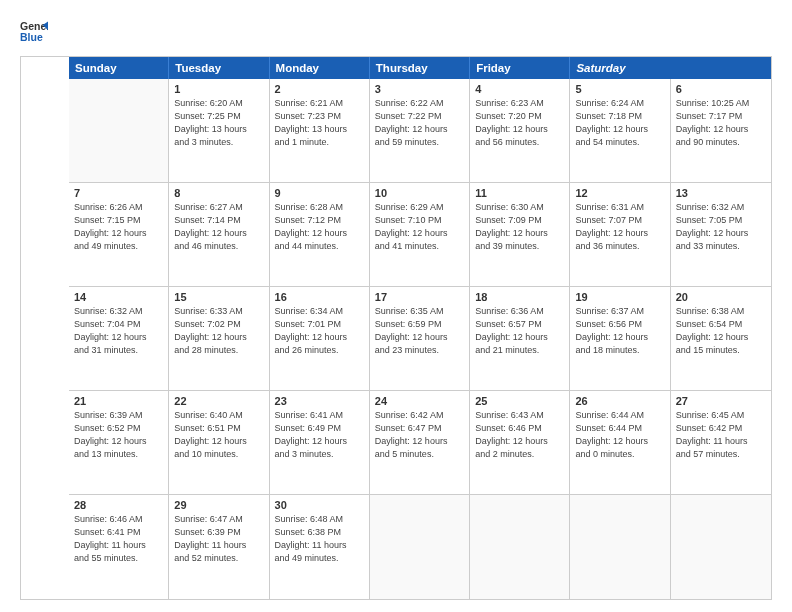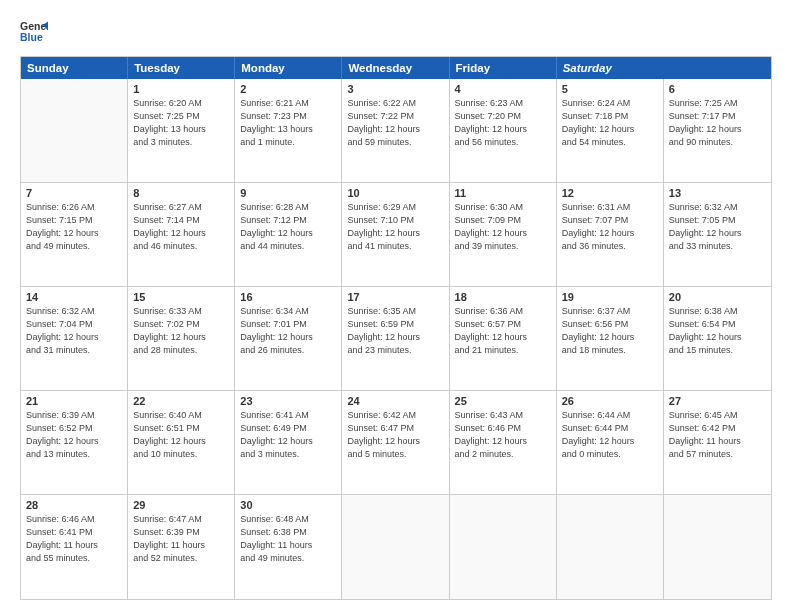--- a/index.html
+++ b/index.html
@@ -44,20 +44,21 @@
     .subtitle {
       font-size: 13px;
       color: #555;
       margin-top: 2px;
     }
     .calendar {
       flex: 1;
       display: flex;
       flex-direction: column;
       border: 1px solid #ccc;
+      padding-left: 48px;
     }
     .cal-header {
       display: grid;
       grid-template-columns: repeat(7, 1fr);
       background: #1a5fb4;
     }
     .cal-header-cell {
       color: #fff;
       font-size: 11.5px;
       font-weight: bold;
@@ -117,21 +118,21 @@
       <div class="month-title"></div>
       <div class="subtitle"></div>
     </div>
   </div>
 
   <div class="calendar">
     <div class="cal-header" id="cal-header">
         <div class="cal-header-cell">Sunday</div>
         <div class="cal-header-cell">Tuesday</div>
         <div class="cal-header-cell">Monday</div>
-        <div class="cal-header-cell">Wednesday</div>
+        <div class="cal-header-cell">Thursday</div>
         <div class="cal-header-cell">Friday</div>
         <div class="cal-header-cell">Saturday</div>
       </div>
     <div class="cal-body" id="cal-body">
         <div class="cal-row">
           <div class="cal-cell empty"></div>
           <div class="cal-cell">
             <span class="day-num">1</span>
             <span class="cell-line">Sunrise: 6:20 AM</span>
             <span class="cell-line">Sunset: 7:25 PM</span>
@@ -161,21 +162,21 @@
           </div>
           <div class="cal-cell">
             <span class="day-num">5</span>
             <span class="cell-line">Sunrise: 6:24 AM</span>
             <span class="cell-line">Sunset: 7:18 PM</span>
             <span class="cell-line">Daylight: 12 hours</span>
             <span class="cell-line">and 54 minutes.</span>
           </div>
           <div class="cal-cell">
             <span class="day-num">6</span>
-            <span class="cell-line">Sunrise: 7:25 AM</span>
+            <span class="cell-line">Sunrise: 10:25 AM</span>
             <span class="cell-line">Sunset: 7:17 PM</span>
             <span class="cell-line">Daylight: 12 hours</span>
             <span class="cell-line">and 90 minutes.</span>
           </div>
         </div>
         <div class="cal-row">
           <div class="cal-cell">
             <span class="day-num">7</span>
             <span class="cell-line">Sunrise: 6:26 AM</span>
             <span class="cell-line">Sunset: 7:15 PM</span>

